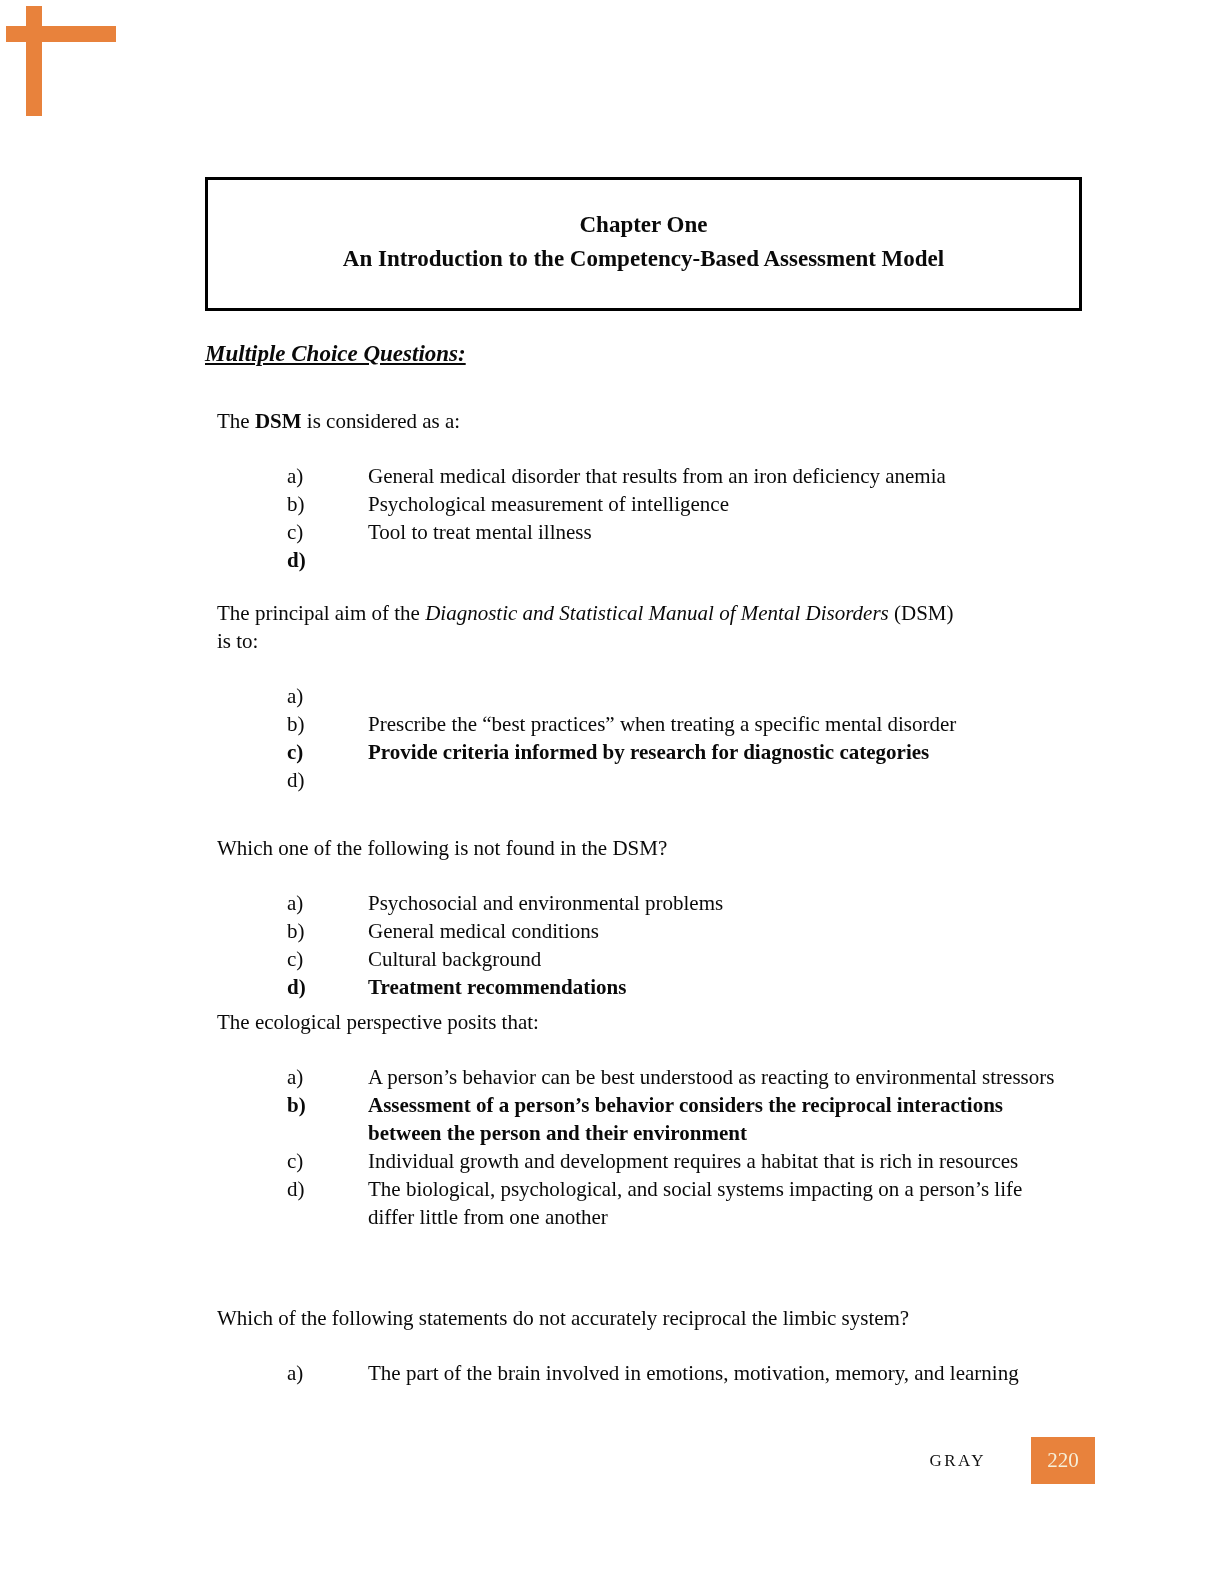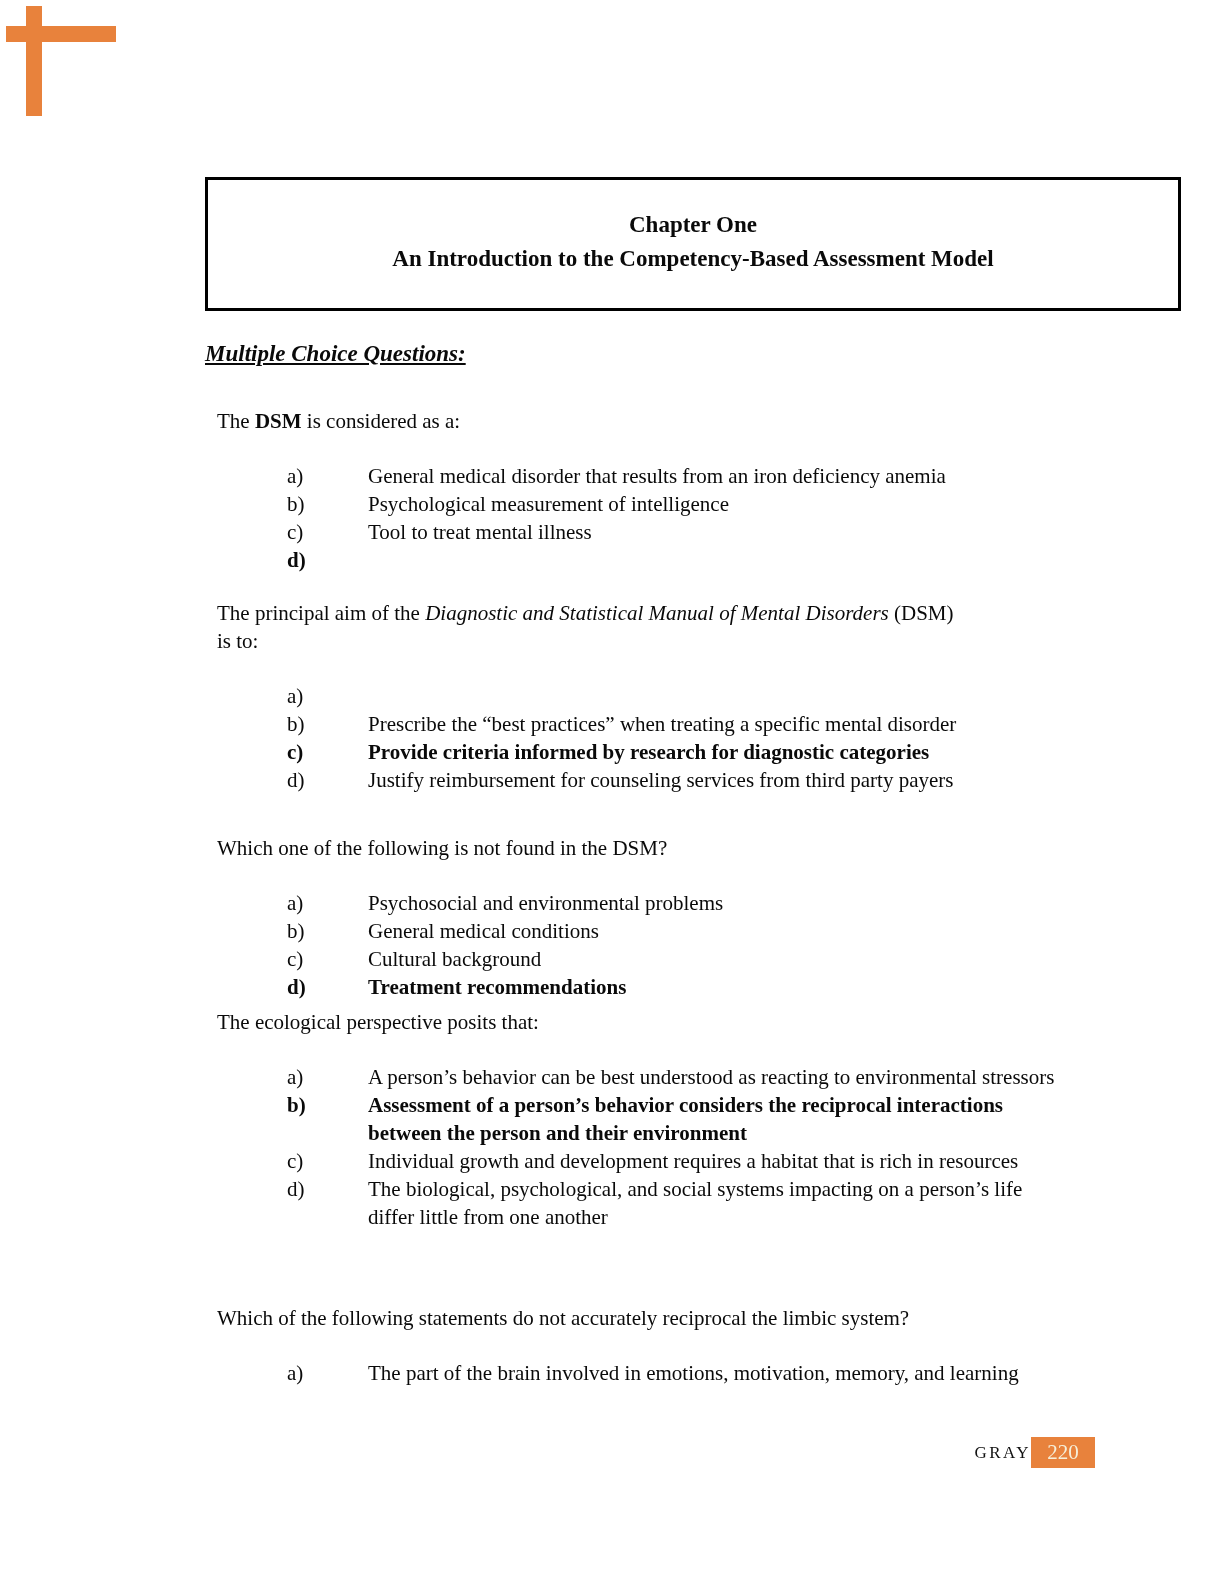--- a/index.html
+++ b/index.html
@@ -10,21 +10,21 @@
     font-family:"Liberation Serif","DejaVu Serif",serif;
     color:#0a0a0a;
     overflow:hidden;
   }
   
   .corner-v{position:absolute;left:26px;top:6px;width:16px;height:110px;background:#E8823C;}
   .corner-h{position:absolute;left:6px;top:26px;width:110px;height:16px;background:#E8823C;}
 
   
   .title-box{
-    position:absolute;left:205px;top:177px;width:976px;height:134px;
+    position:absolute;left:205px;top:177px;width:877px;height:134px;
     box-sizing:border-box;border:3px solid #000000;
     text-align:center;padding-top:28px;
     font-weight:bold;font-size:23px;line-height:34px;
   }
 
   .mcq-heading{
     position:absolute;left:205px;top:340px;
     font-weight:bold;font-style:italic;font-size:23px;line-height:28px;
     margin:0;
     text-decoration:underline;
@@ -33,27 +33,27 @@
   .qgroup{position:absolute;left:205px;width:880px;}
   .qtext{margin:12px;font-size:21px;line-height:28px;max-width:856px;}
   .opts{margin:27px 0 0 82px;}
   .opt{display:flex;font-size:21px;line-height:28px;}
   .opt .lab{width:81px;flex:0 0 81px;}
   .opt .txt{max-width:700px;}
   .opt.bold{font-weight:bold;}
 
   .footer{
     position:absolute;left:0;top:1437px;width:1095px;
-    display:flex;justify-content:flex-end;align-items:center;
+    display:flex;justify-content:flex-end;align-items:center;gap:13px;
   }
   .author{font-size:17px;letter-spacing:2.5px;color:#111111;line-height:17px;}
   .page-badge{
-    width:64px;height:31px;background:#E8823C;
+    width:64px;height:47px;background:#E8823C;
     display:flex;align-items:center;justify-content:center;
-    color:#F6EFD9;font-size:21px;
+    color:#F6EFD9;font-size:21px;margin-left:32px;
   }
 </style>
 </head>
 <body>
 
 <div id="page">
 
   <div class="corner-v"></div>
   <div class="corner-h"></div>
 
@@ -94,21 +94,20 @@
       <div class="opt">
         <span class="lab">b)</span>
         <span class="txt">Prescribe the “best practices” when treating a specific mental disorder</span>
       </div>
       <div class="opt bold">
         <span class="lab">c)</span>
         <span class="txt">Provide criteria informed by research for diagnostic categories</span>
       </div>
       <div class="opt">
         <span class="lab">d)</span>
-        <span class="txt">Justify reimbursement for counseling services from third party payers</span>
       </div>
     </div>
   </section>
 
   <section class="qgroup" style="top:822px">
     <p class="qtext">Which one of the following is not found in the DSM?</p>
     <div class="opts">
       <div class="opt">
         <span class="lab">a)</span>
         <span class="txt">Psychosocial and environmental problems</span>

